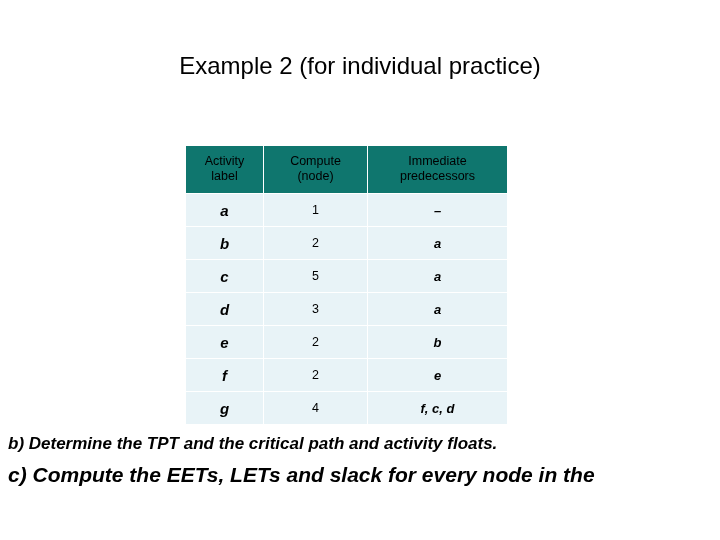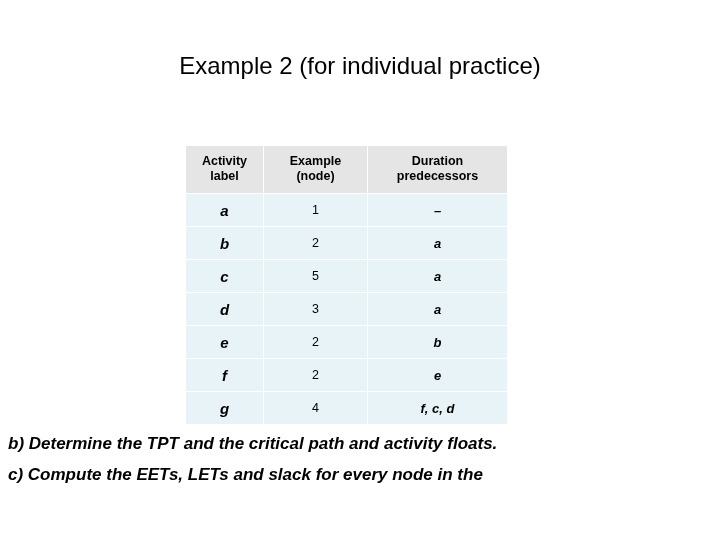--- a/index.html
+++ b/index.html
@@ -52,23 +52,23 @@
     border-collapse: collapse;
     width: 322px;
     table-layout: fixed;
   }
   table.data th, table.data td {
     border: 1px solid #ffffff;
     text-align: center;
     vertical-align: middle;
   }
   table.data thead th {
-    background: #e5e5e5;
+    background: #0f766e;
     font-size: 12.5px;
-    font-weight: bold;
+    font-weight: normal;
     line-height: 15px;
     padding: 8px 2px 9px 2px;
   }
   table.data tbody td {
     background: #e8f3f7;
     height: 32px;
     font-size: 13px;
     padding: 0;
   }
   table.data tbody td.col-label {
@@ -95,21 +95,21 @@
     font-size: 17px;
     font-style: italic;
     font-weight: bold;
     line-height: 24px;
   }
   .line-c {
     position: absolute;
     top: 462px;
     left: 8px;
     width: 704px;
-    font-size: 17px;
+    font-size: 21px;
     font-style: italic;
     font-weight: bold;
     line-height: 25px;
   }
   .line-c .indent {
     display: block;
     padding-left: 30px;
   }
 </style>
 </head>
@@ -127,25 +127,25 @@
         <col class="c2">
         <col class="c3">
       </colgroup>
       <thead>
         <tr>
           <th>
             <span>Activity</span><br>
             <span>label</span>
           </th>
           <th>
-            <span>Example</span><br>
+            <span>Compute</span><br>
             <span>(node)</span>
           </th>
           <th>
-            <span>Duration</span><br>
+            <span>Immediate</span><br>
             <span>predecessors</span>
           </th>
         </tr>
       </thead>
       <tbody>
         <tr>
           <td class="col-label">a</td>
           <td class="col-dur">1</td>
           <td class="col-pred">–</td>
         </tr>

